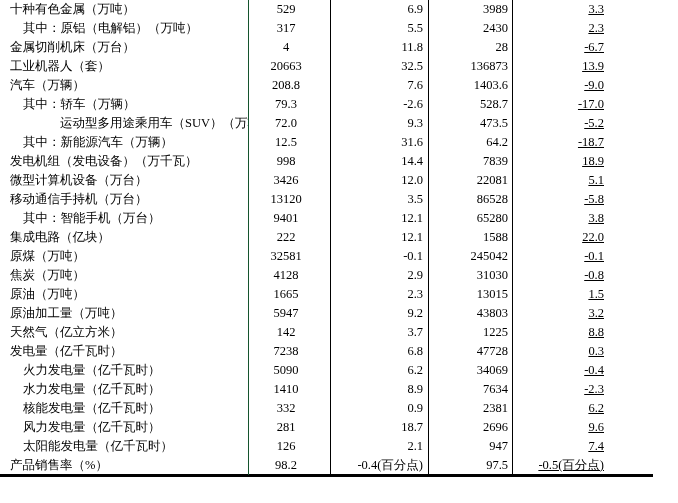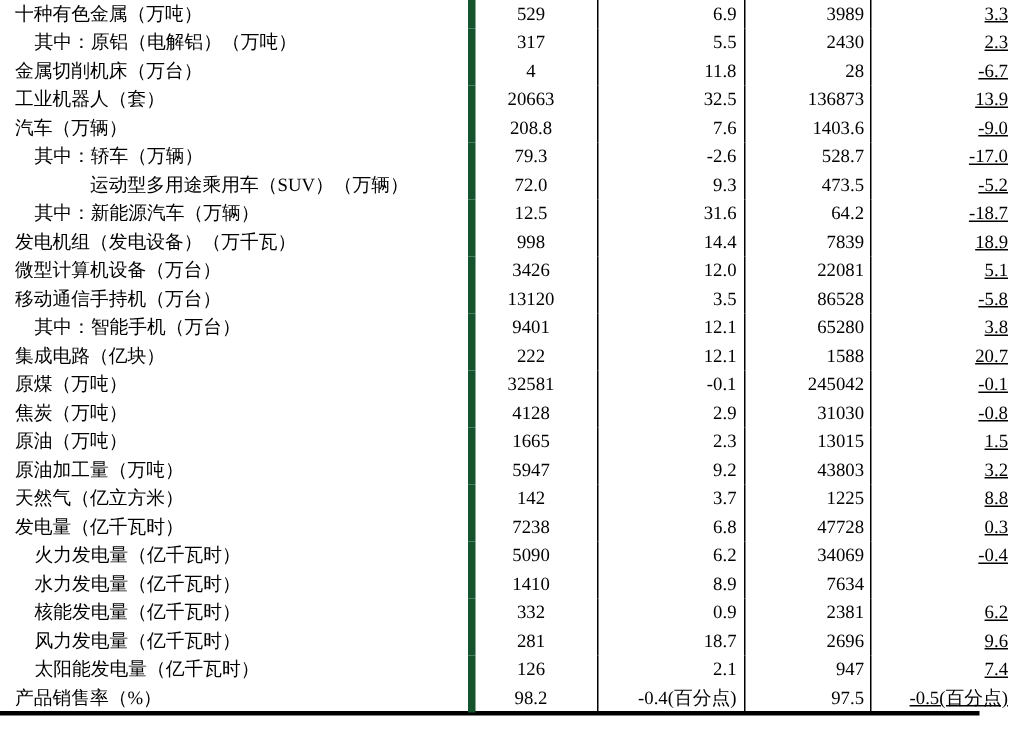--- a/index.html
+++ b/index.html
@@ -23,22 +23,22 @@
     height: 19px;
     line-height: 19px;
   }
   .cell {
     box-sizing: border-box;
     white-space: nowrap;
     overflow: hidden;
     flex: none;
   }
   .c-label {
-    width: 317px;
-    border-right: 5px solid #14532d;
+    width: 249px;
+    border-right: 1px solid #14532d;
     padding-left: 10px;
     text-align: left;
   }
   .trow.ind-1 .c-label { padding-left: 23px; }
   .trow.ind-2 .c-label { padding-left: 60px; }
   .c-v1 {
     width: 82px;
     border-right: 1px solid #000000;
     text-align: center;
     padding-right: 7px;
@@ -167,21 +167,21 @@
     <div class="cell c-v2">12.1</div>
     <div class="cell c-v3">65280</div>
     <div class="cell c-v4">3.8</div>
   </div>
 
   <div class="trow ind-0">
     <div class="cell c-label">集成电路（亿块）</div>
     <div class="cell c-v1">222</div>
     <div class="cell c-v2">12.1</div>
     <div class="cell c-v3">1588</div>
-    <div class="cell c-v4">20.7</div>
+    <div class="cell c-v4">22.0</div>
   </div>
 
   <div class="trow ind-0">
     <div class="cell c-label">原煤（万吨）</div>
     <div class="cell c-v1">32581</div>
     <div class="cell c-v2">-0.1</div>
     <div class="cell c-v3">245042</div>
     <div class="cell c-v4">-0.1</div>
   </div>
 
@@ -231,20 +231,21 @@
     <div class="cell c-v2">6.2</div>
     <div class="cell c-v3">34069</div>
     <div class="cell c-v4">-0.4</div>
   </div>
 
   <div class="trow ind-1">
     <div class="cell c-label">水力发电量（亿千瓦时）</div>
     <div class="cell c-v1">1410</div>
     <div class="cell c-v2">8.9</div>
     <div class="cell c-v3">7634</div>
+    <div class="cell c-v4">-2.3</div>
   </div>
 
   <div class="trow ind-1">
     <div class="cell c-label">核能发电量（亿千瓦时）</div>
     <div class="cell c-v1">332</div>
     <div class="cell c-v2">0.9</div>
     <div class="cell c-v3">2381</div>
     <div class="cell c-v4">6.2</div>
   </div>
 

